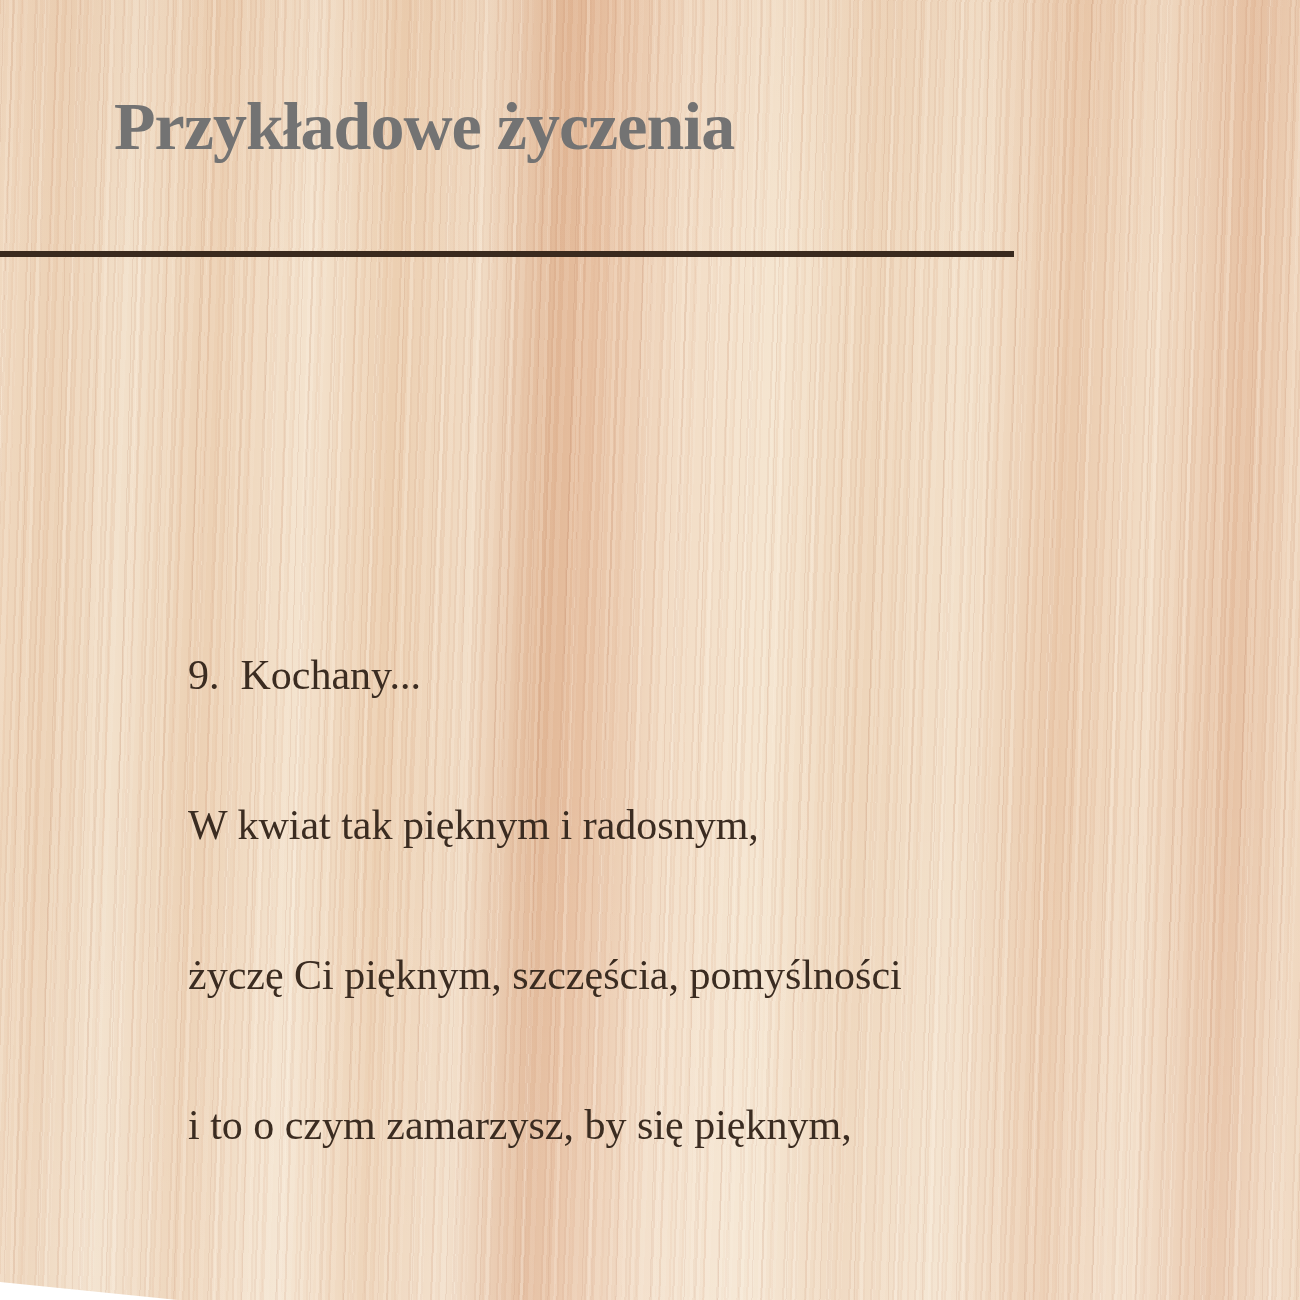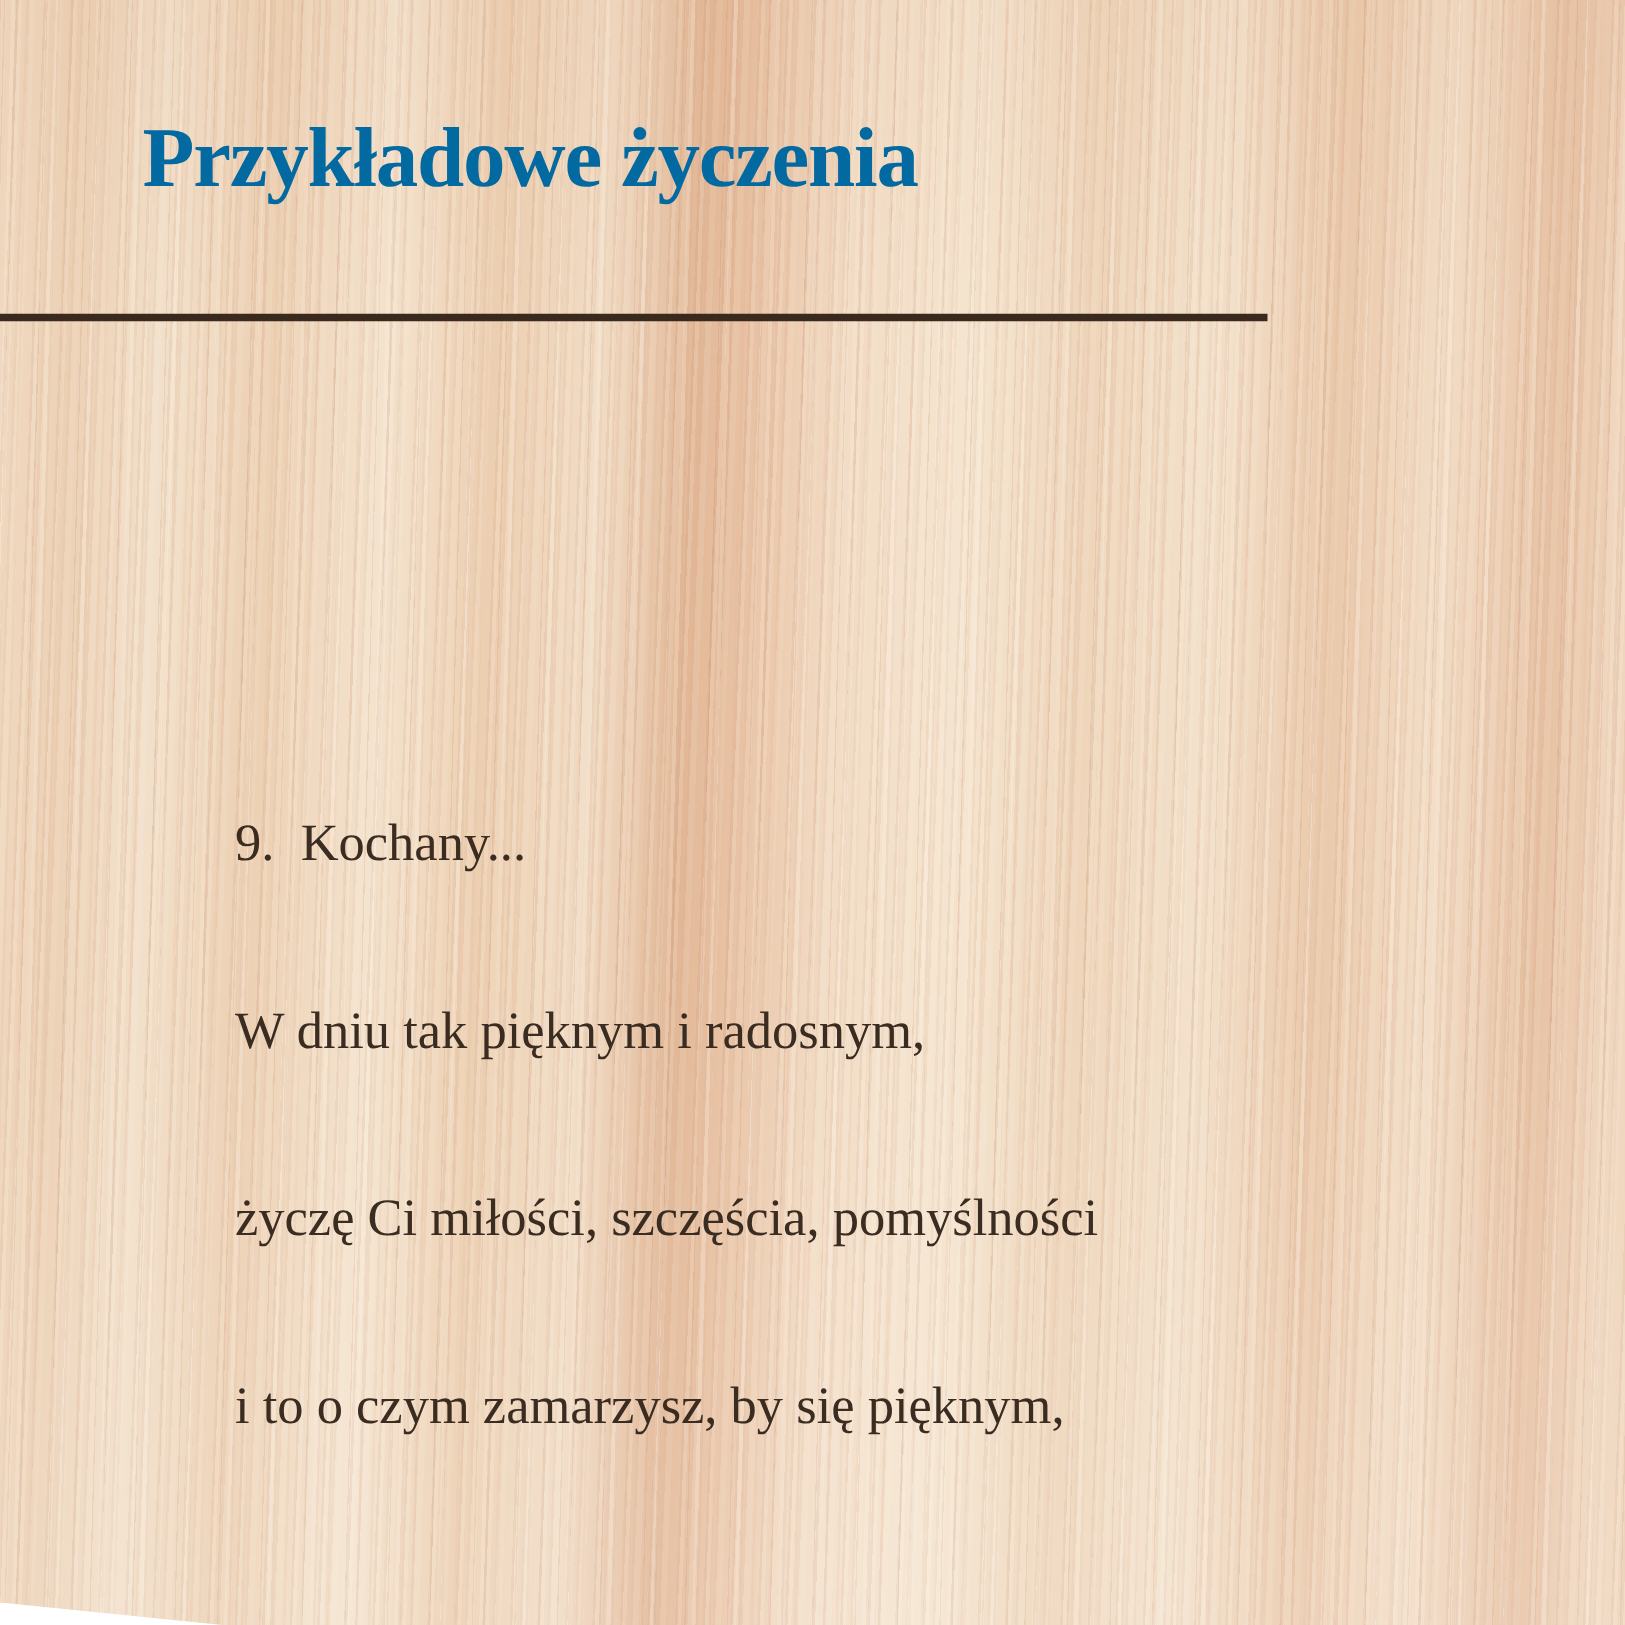--- a/index.html
+++ b/index.html
@@ -71,21 +71,21 @@
   
   .title {
     position: absolute;
     left: 114px;
     top: 86px;
     margin: 0;
     font-size: 68px;
     line-height: 80px;
     font-weight: bold;
     letter-spacing: -1px;
-    color: #0369a1;
+    color: #737373;
   }
   .rule {
     position: absolute;
     left: 0;
     top: 251px;
     width: 1014px;
     height: 6px;
     background: #3a2a1e;
   }
   .wishes {
@@ -108,22 +108,22 @@
   <div class="corner-wedge"></div>
 
   <h1 class="title"><span>Przykładowe życzenia</span><br></h1>
 
   <div class="rule"></div>
 
   <div class="wishes">
 
     <div class="wish">
       <div class="line">9.  Kochany...</div>
-      <div class="line">W dniu tak pięknym i radosnym,</div>
-      <div class="line">życzę Ci miłości, szczęścia, pomyślności</div>
+      <div class="line">W kwiat tak pięknym i radosnym,</div>
+      <div class="line">życzę Ci pięknym, szczęścia, pomyślności</div>
       <div class="line">i to o czym zamarzysz, by się pięknym,</div>
       
     </div>
 
     
 
   </div>
 </div>
 
 </body></html>

